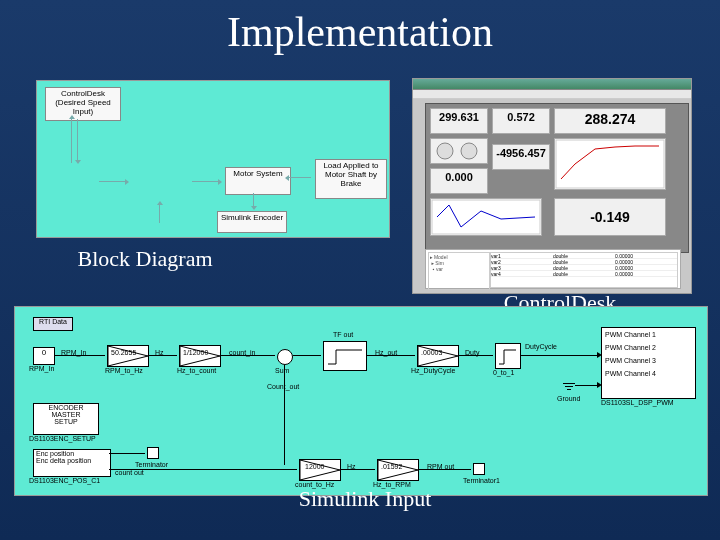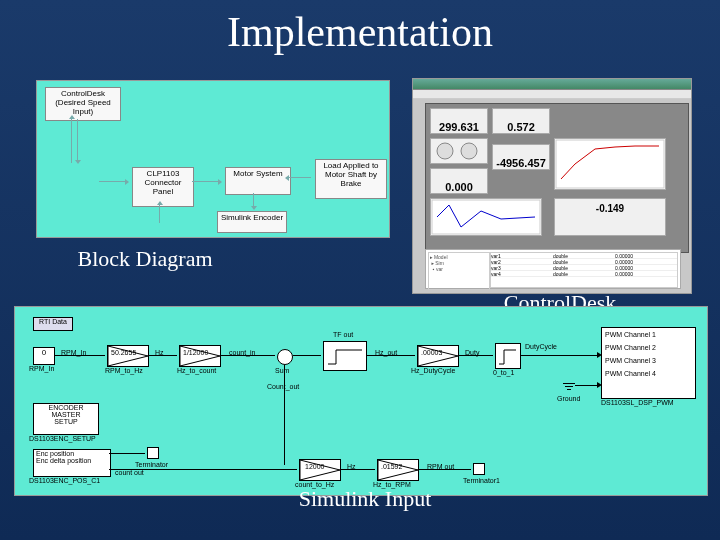--- a/index.html
+++ b/index.html
@@ -16,21 +16,21 @@
   .bd-arrow-v{position:absolute;width:0;border-left:1px solid #7aa}
   .bd-arrow-v:after{content:"";position:absolute;bottom:-4px;left:-3px;border:3px solid transparent;border-top:4px solid #7aa}
   .bd-arrow-v.up:after{top:-4px;bottom:auto;border-top:none;border-bottom:4px solid #7aa}
 
   
   .cd{left:412px;top:78px;width:278px;height:214px;background:#c8c8c8}
   .cd-titlebar{height:10px;background:linear-gradient(#6a9,#486);border-bottom:1px solid #888}
   .cd-toolbar{height:8px;background:#e8e8e8;border-bottom:1px solid #ccc}
   .cd-main{position:absolute;left:12px;top:24px;width:254px;height:140px;background:#888;border:1px solid #555;padding:4px}
   .cd-inst{position:absolute;background:#f0f0f0;border:1px solid #aaa;font:8px Arial;text-align:center}
-  .cd-val{font:bold 11px Arial;padding-top:12px}
+  .cd-val{font:bold 11px Arial;padding-top:2px}
   .cd-plot{position:absolute;background:#fff;border:1px solid #aaa}
   .cd-plot svg{width:100%;height:100%}
   .cd-lower{position:absolute;left:12px;top:170px;width:254px;height:38px;background:#fff;border:1px solid #aaa}
   .cd-tree{position:absolute;left:2px;top:2px;width:58px;height:34px;border:1px solid #ccc;font:5px Arial;overflow:hidden;padding:1px;color:#555}
   .cd-tbl{position:absolute;left:64px;top:2px;width:186px;height:34px;border:1px solid #ccc;font:5px Arial;overflow:hidden}
   .cd-tbl-row{border-bottom:1px solid #eee;height:5px;display:flex}
   .cd-tbl-row span{flex:1;overflow:hidden;white-space:nowrap}
 
   
   .sm{left:14px;top:306px;width:692px;height:188px}
@@ -48,23 +48,20 @@
 </style>
 </head>
 <body>
 
 <div class="title">Implementation</div>
 
 <div class="panel bd">
   <div class="bd-box" style="left:8px;top:6px;width:70px;height:28px">ControlDesk
 (Desired Speed
 Input)</div>
-  <div class="bd-box" style="left:95px;top:86px;width:56px;height:34px">CLP1103
-Connector
-Panel</div>
   <div class="bd-box" style="left:188px;top:86px;width:60px;height:22px">Motor System</div>
   <div class="bd-box" style="left:278px;top:78px;width:66px;height:34px">Load Applied to
 Motor Shaft
 by Brake</div>
   <div class="bd-box" style="left:180px;top:130px;width:64px;height:16px">Simulink Encoder</div>
   <div class="bd-arrow-v" style="left:40px;top:38px;height:44px"></div>
   <div class="bd-arrow-v up" style="left:34px;top:38px;height:44px"></div>
   <div class="bd-arrow-h" style="left:62px;top:100px;width:29px"></div>
   <div class="bd-arrow-h" style="left:155px;top:100px;width:29px"></div>
   <div class="bd-arrow-h rev" style="left:252px;top:96px;width:22px"></div>
@@ -76,40 +73,43 @@
 <div class="panel cd">
   <div class="cd-titlebar"></div>
   <div class="cd-toolbar"></div>
   <div class="cd-main">
     <div class="cd-inst" style="left:4px;top:4px;width:56px;height:24px">
         <div class="cd-val">299.631</div>
       </div>
     <div class="cd-inst" style="left:66px;top:4px;width:56px;height:24px">
         <div class="cd-val">0.572</div>
       </div>
+    <div class="cd-inst" style="left:128px;top:4px;width:110px;height:24px">
+        <div class="cd-val" style="font-size:14px">288.274</div>
+      </div>
     <div class="cd-inst" style="left:4px;top:34px;width:56px;height:24px"><svg viewBox="0 0 56 24">
           <circle cx="14" cy="12" r="8" fill="#ddd" stroke="#888"></circle>
           <circle cx="38" cy="12" r="8" fill="#ddd" stroke="#888"></circle>
         </svg></div>
     <div class="cd-inst" style="left:66px;top:40px;width:56px;height:24px">
         <div class="cd-val">-4956.457</div>
       </div>
     <div class="cd-plot" style="left:128px;top:34px;width:110px;height:50px"><svg viewBox="0 0 110 50">
           <rect x="1" y="1" width="108" height="48" fill="#fff" stroke="#ccc"></rect>
           <polyline points="6,40 20,25 40,10 60,8 80,7 104,7" fill="none" stroke="#c00" stroke-width="1"></polyline>
         </svg></div>
     <div class="cd-inst" style="left:4px;top:64px;width:56px;height:24px">
         <div class="cd-val">0.000</div>
       </div>
     <div class="cd-plot" style="left:4px;top:94px;width:110px;height:36px"><svg viewBox="0 0 110 36">
           <rect x="1" y="1" width="108" height="34" fill="#fff" stroke="#ccc"></rect>
           <polyline points="6,18 18,6 30,28 50,12 70,20 104,18" fill="none" stroke="#00c" stroke-width="1"></polyline>
         </svg></div>
     <div class="cd-inst" style="left:128px;top:94px;width:110px;height:36px">
-        <div class="cd-val" style="font-size:10px;padding-top:4px">-0.149</div>
+        <div class="cd-val" style="font-size:14px;padding-top:10px">-0.149</div>
       </div>
   </div>
   <div class="cd-lower">
     <div class="cd-tree">▸ Model<br>&nbsp;▸ Sim<br>&nbsp;&nbsp;▪ var</div>
     <div class="cd-tbl">
       <div class="cd-tbl-row">
           <span>var1</span>
           <span>double</span>
           <span>0.00000</span>
         </div>

